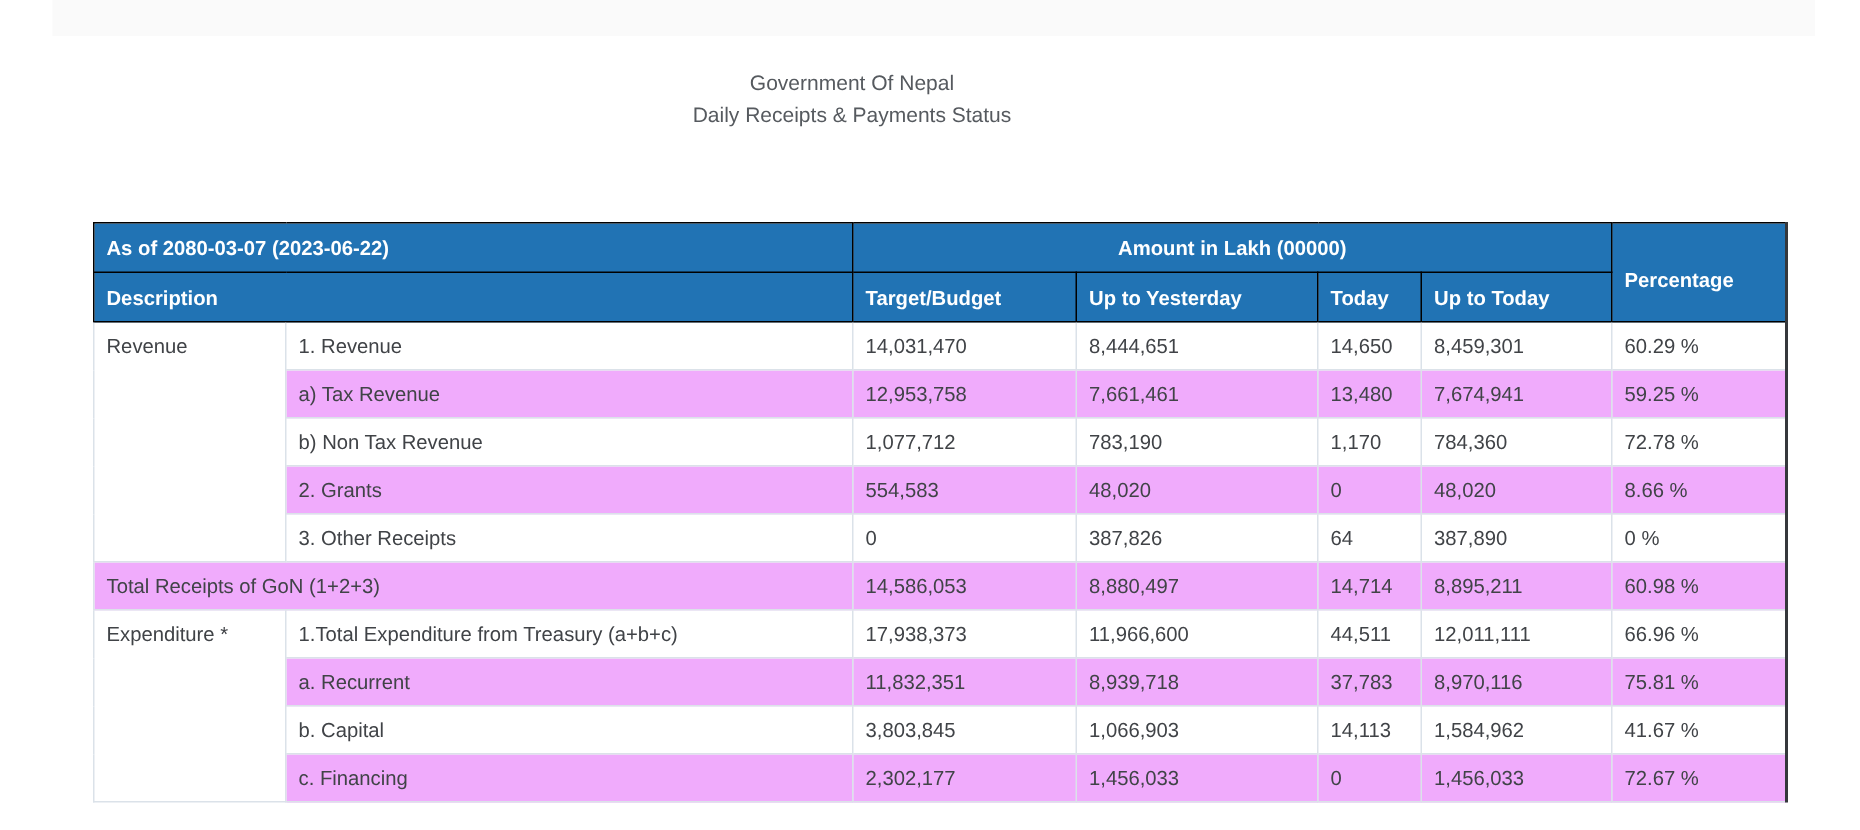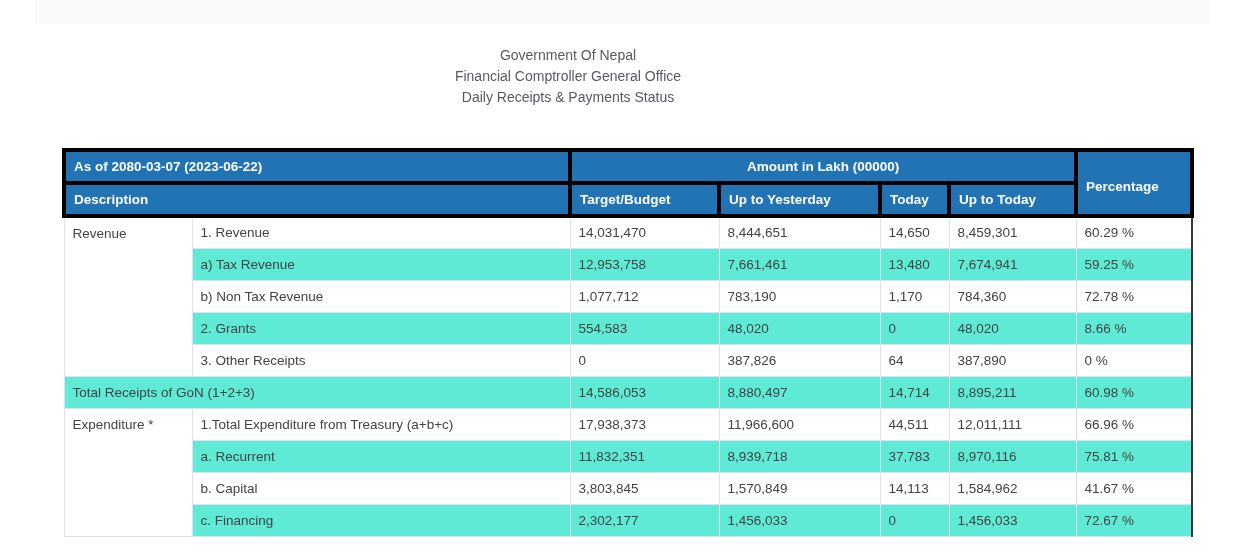--- a/index.html
+++ b/index.html
@@ -36,50 +36,49 @@
     border-left: 1px solid #ccd7e1;
     border-right: 2px solid #35383c;
   }
   .report-table th {
     background: #2173b4;
     color: #ffffff;
     font-weight: bold;
     text-align: left;
     height: 33px;
     padding: 0 8px;
-    border: 4px solid #000000;
+    border: 1px solid #000000;
     font-size: 13.5px;
   }
   .report-table th.amount-header { text-align: center; margin-left: 31px; }
   .report-table th.percentage-header {
     vertical-align: bottom;
     padding-bottom: 20px;
   }
   .report-table td {
     height: 32px;
     padding: 0 8px;
     border: 1px solid #dbe2e9;
     background: #ffffff;
     vertical-align: middle;
   }
-  .report-table tr.striped td { background: #5eead4; margin-top: 40px; }
+  .report-table tr.striped td { background: #f0abfc; margin-top: 40px; }
   .report-table td.group-cell {
     background: #ffffff !important;
     vertical-align: top;
     padding-top: 8px;
   }
 </style>
 </head>
 <body>
 
 <div class="topbar"></div>
 
 <div class="title-block">
   <div>Government Of Nepal</div>
-  <div>Financial Comptroller General Office</div>
   <div>Daily Receipts &amp; Payments Status</div>
 </div>
 
 <table class="report-table">
   <colgroup>
     <col style="width:128px">
     <col style="width:378px">
     <col style="width:149px">
     <col style="width:161px">
     <col style="width:69px">
@@ -163,21 +162,21 @@
         <td>a. Recurrent</td>
         <td>11,832,351</td>
         <td>8,939,718</td>
         <td>37,783</td>
         <td>8,970,116</td>
         <td>75.81 %</td>
       </tr>
       <tr>
         <td>b. Capital</td>
         <td>3,803,845</td>
-        <td>1,570,849</td>
+        <td>1,066,903</td>
         <td>14,113</td>
         <td>1,584,962</td>
         <td>41.67 %</td>
       </tr>
       <tr class="striped">
         <td>c. Financing</td>
         <td>2,302,177</td>
         <td>1,456,033</td>
         <td>0</td>
         <td>1,456,033</td>

